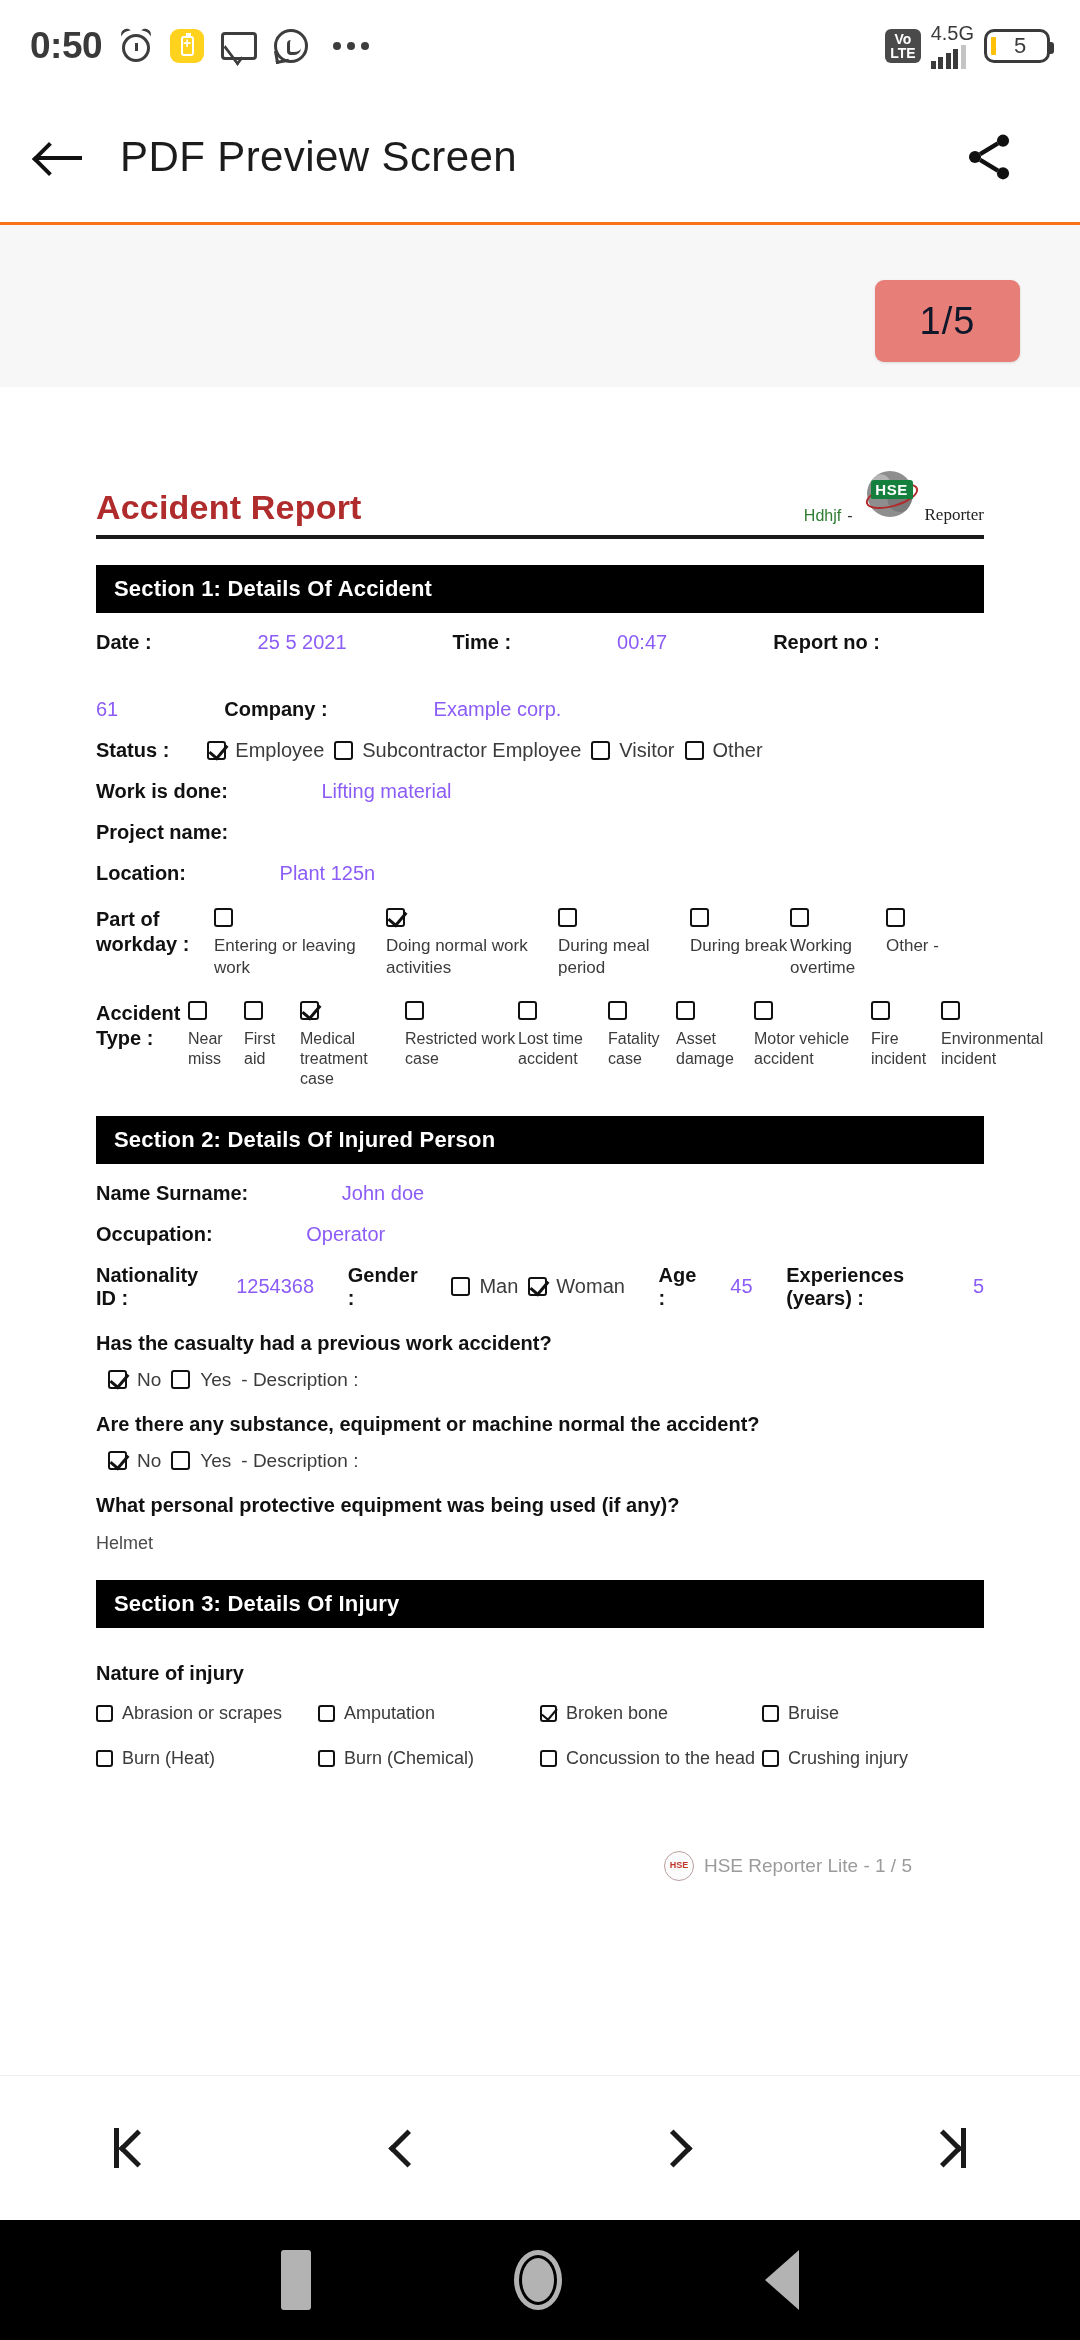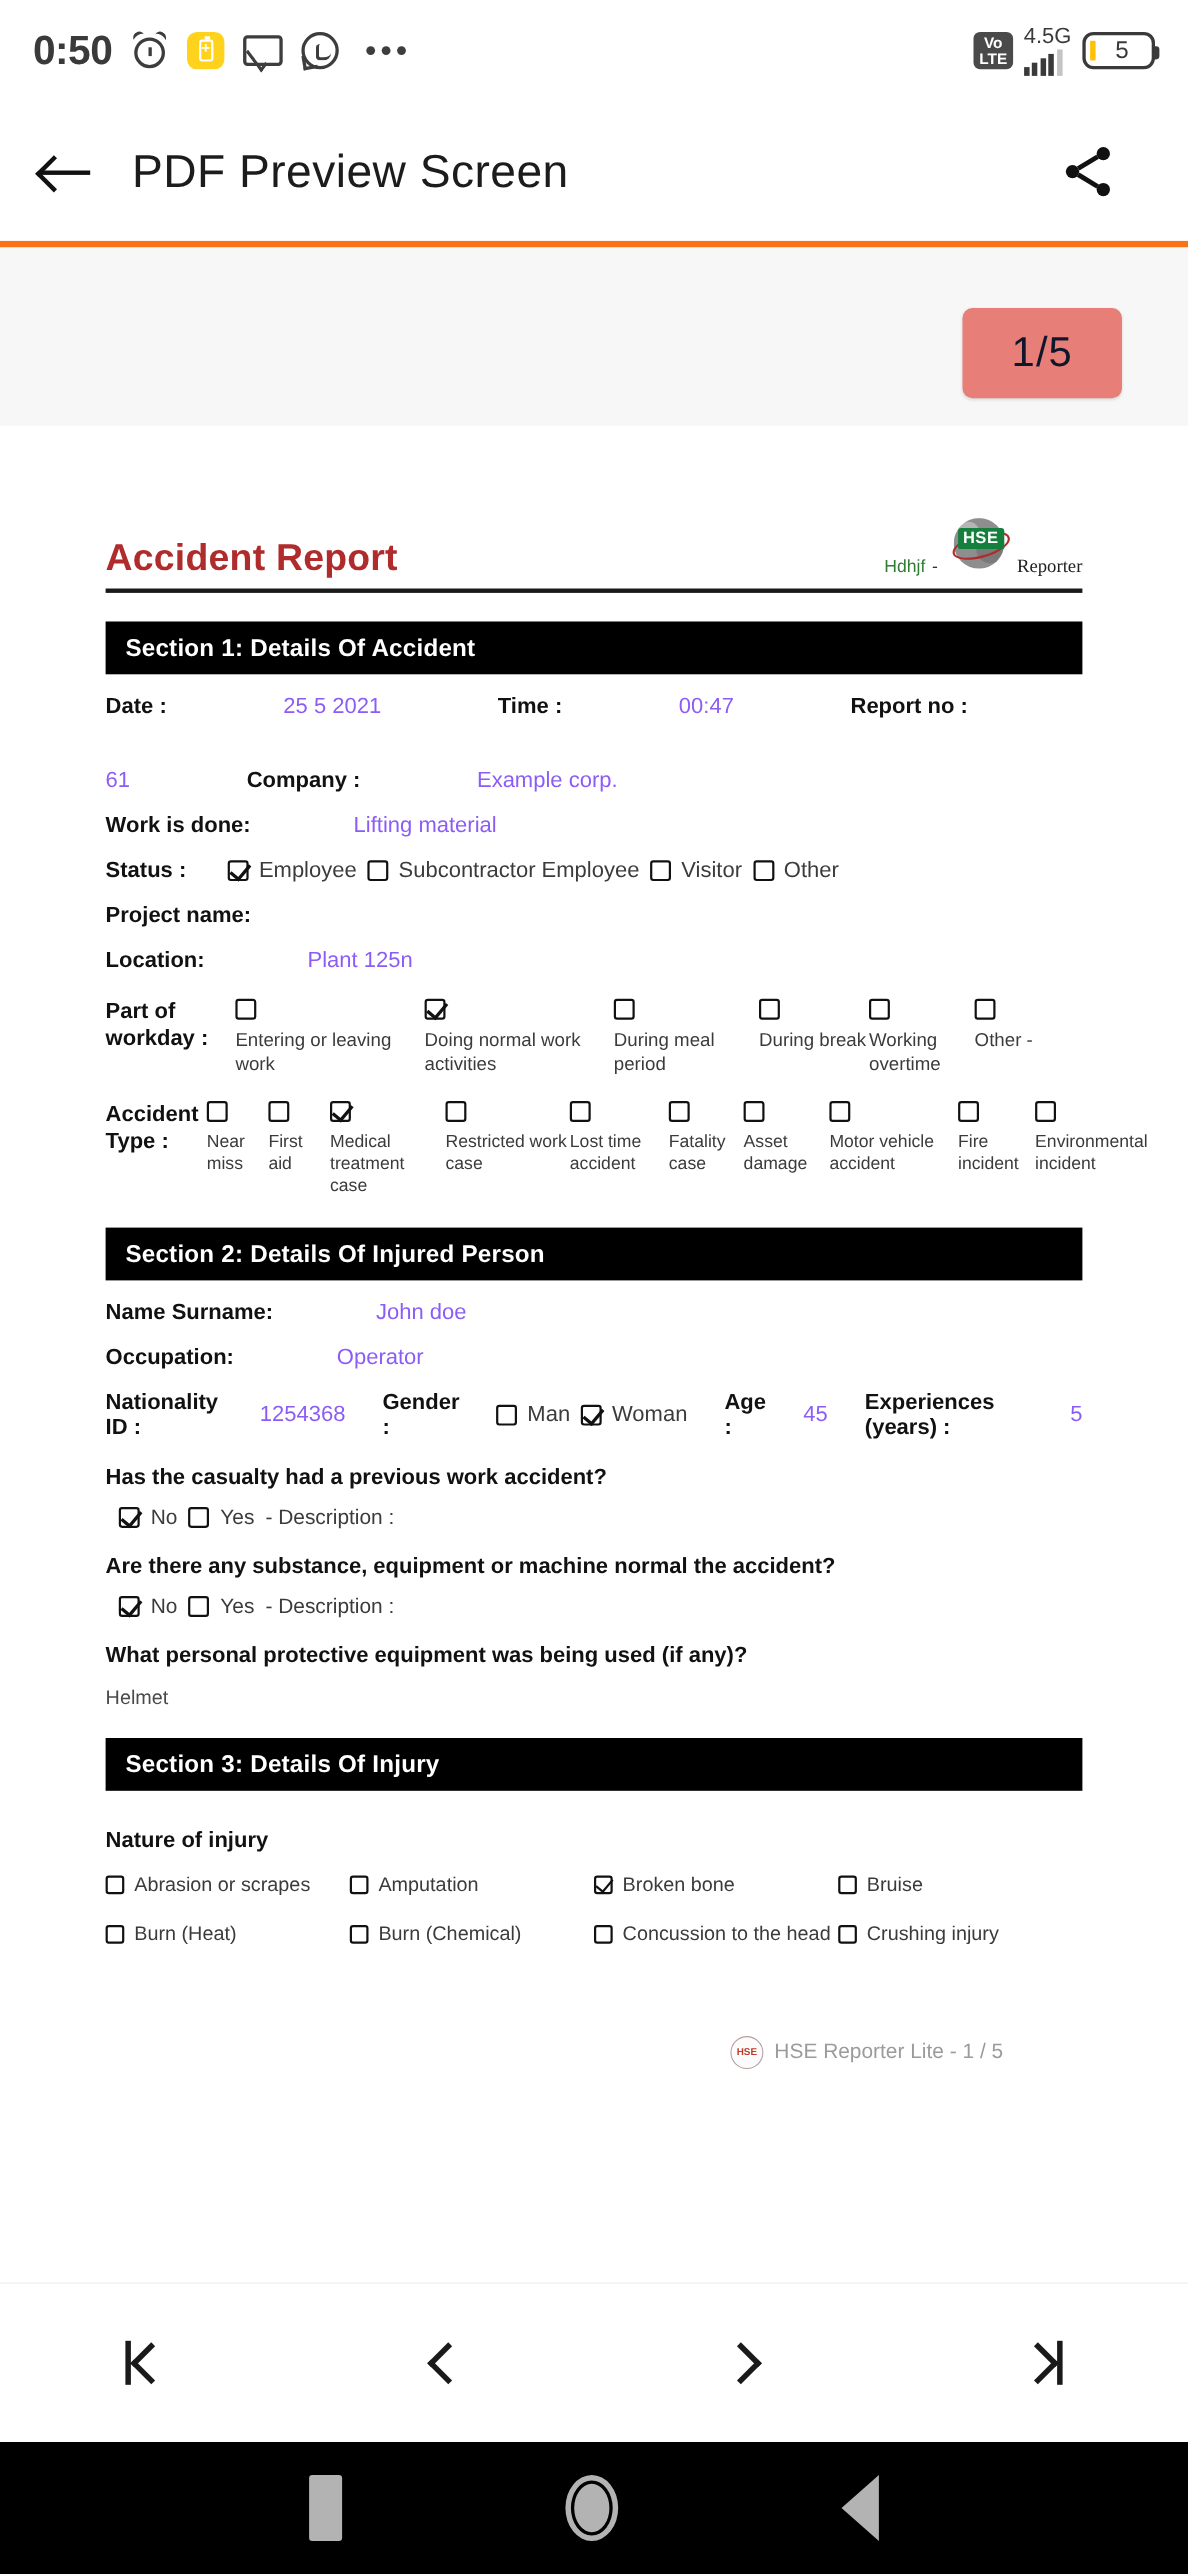--- a/index.html
+++ b/index.html
@@ -99,21 +99,21 @@
   .ic-battery .lvl { width: 5px; height: 18px; background: #FFC107; border-radius: 1px; }
   .ic-battery .pct {
     flex: 1; text-align: center; font-size: 22px; color: #3a3a3a; font-weight: 400;
     margin-right: 3px;
   }
 
   
   .appbar {
     position: absolute; top: 92px; left: 0; width: 1080px; height: 133px;
     display: flex; align-items: center; background: #ffffff;
-    border-bottom: 6px solid #f97316;
+    border-bottom: 3px solid #f97316;
   }
   .back-btn { width: 120px; display:flex; align-items:center; justify-content:center; }
   .back-arrow { width: 48px; height: 36px; position: relative; }
   .back-arrow:before {
     content:""; position:absolute; left: 0; top: 17px; width: 46px; height: 4px; background: #111;
   }
   .back-arrow:after {
     content:""; position:absolute; left: 1px; top: 8px; width: 20px; height: 20px;
     border-left: 4px solid #111; border-bottom: 4px solid #111; transform: rotate(45deg);
   }
@@ -393,45 +393,45 @@
             <span class="gap"></span>
           <span class="lbl">Report no :</span>
             <span class="gap"></span>
           <span class="val">61</span>
             <span class="gap"></span>
           <span class="lbl">Company :</span>
             <span class="gap"></span>
           <span class="val">Example corp.</span>
         </div>
 
-        <div class="frow">
-          <span class="lbl">Work is done:</span>&nbsp;
-          <span class="val">Lifting material</span>
-        </div>
-
         <div class="frow status-opts">
           <span class="lbl">Status :</span>
           <span class="gap"></span>
           <span class="opt">
             <i class="cb on"></i>
             <span>Employee</span>
           </span>
           <span class="opt">
             <i class="cb"></i>
             <span>Subcontractor Employee</span>
           </span>
           <span class="opt">
             <i class="cb"></i>
             <span>Visitor</span>
           </span>
           <span class="opt">
             <i class="cb"></i>
             <span>Other</span>
           </span>
         </div>
+
+        <div class="frow">
+          <span class="lbl">Work is done:</span>&nbsp;
+          <span class="val">Lifting material</span>
+        </div>
         <div class="frow">
           <span class="lbl">Project name:</span>&nbsp;
           <span class="val"></span>
         </div>
         <div class="frow">
           <span class="lbl">Location:</span>&nbsp;
           <span class="val">Plant 125n</span>
         </div>
 
         <div class="cols-row wd">

